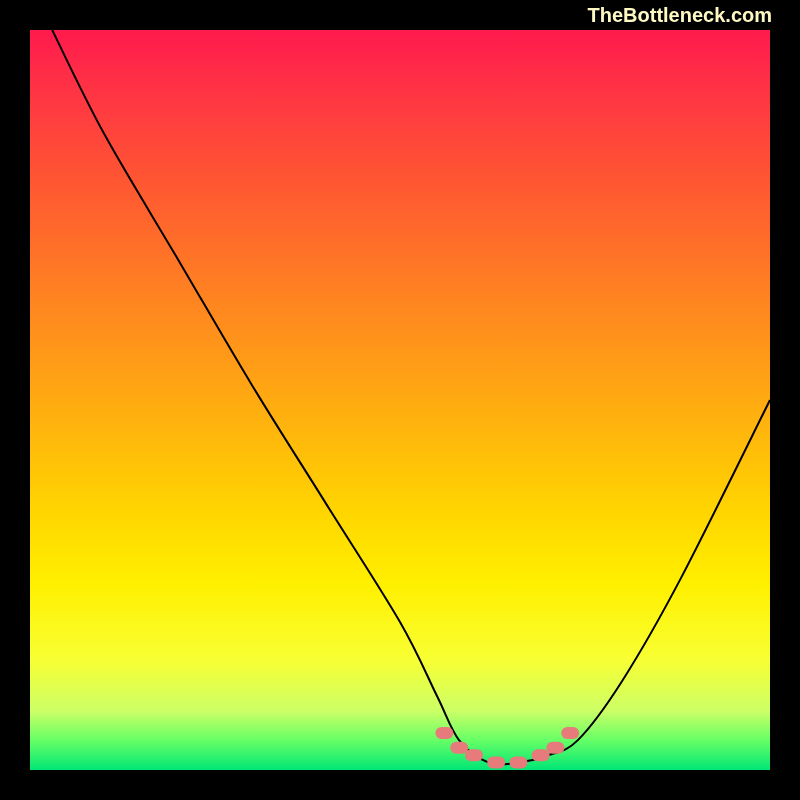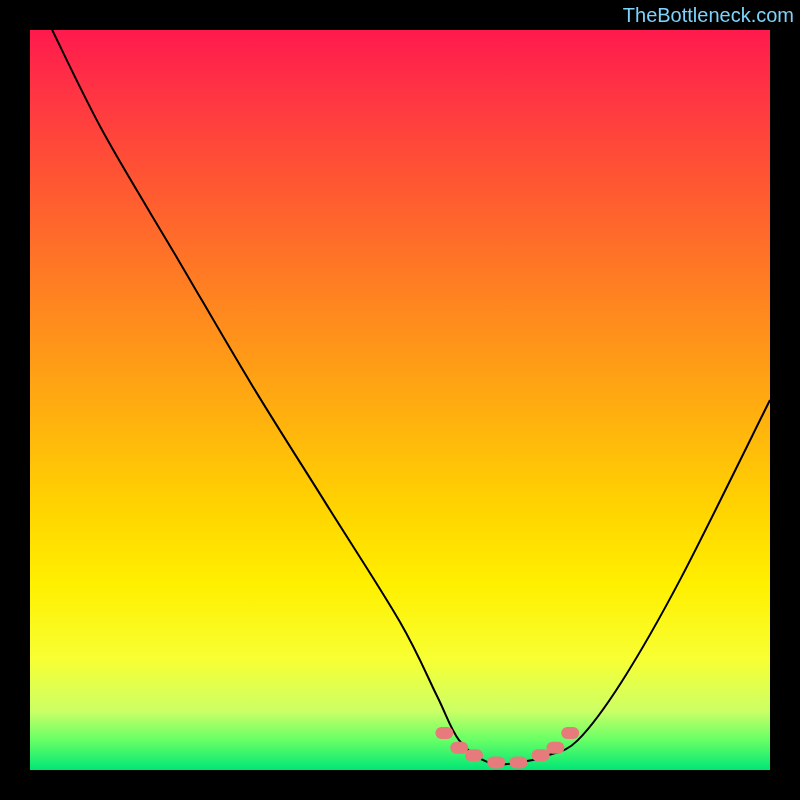--- a/index.html
+++ b/index.html
@@ -7,24 +7,24 @@
     padding: 0;
     width: 800px;
     height: 800px;
     background: #000;
     position: relative;
     font-family: Arial, sans-serif;
   }
   .watermark {
     position: absolute;
     top: 4px;
-    right: 6px;
-    color: #7dd3fc;
+    right: 28px;
+    color: #fef9c3;
     font-size: 20px;
-    font-weight: 400;
+    font-weight: 700;
     z-index: 10;
   }
   .plot-area {
     position: absolute;
     left: 30px;
     top: 30px;
     width: 740px;
     height: 740px;
     background: linear-gradient(to bottom,
       #ff1a4d 0%,

